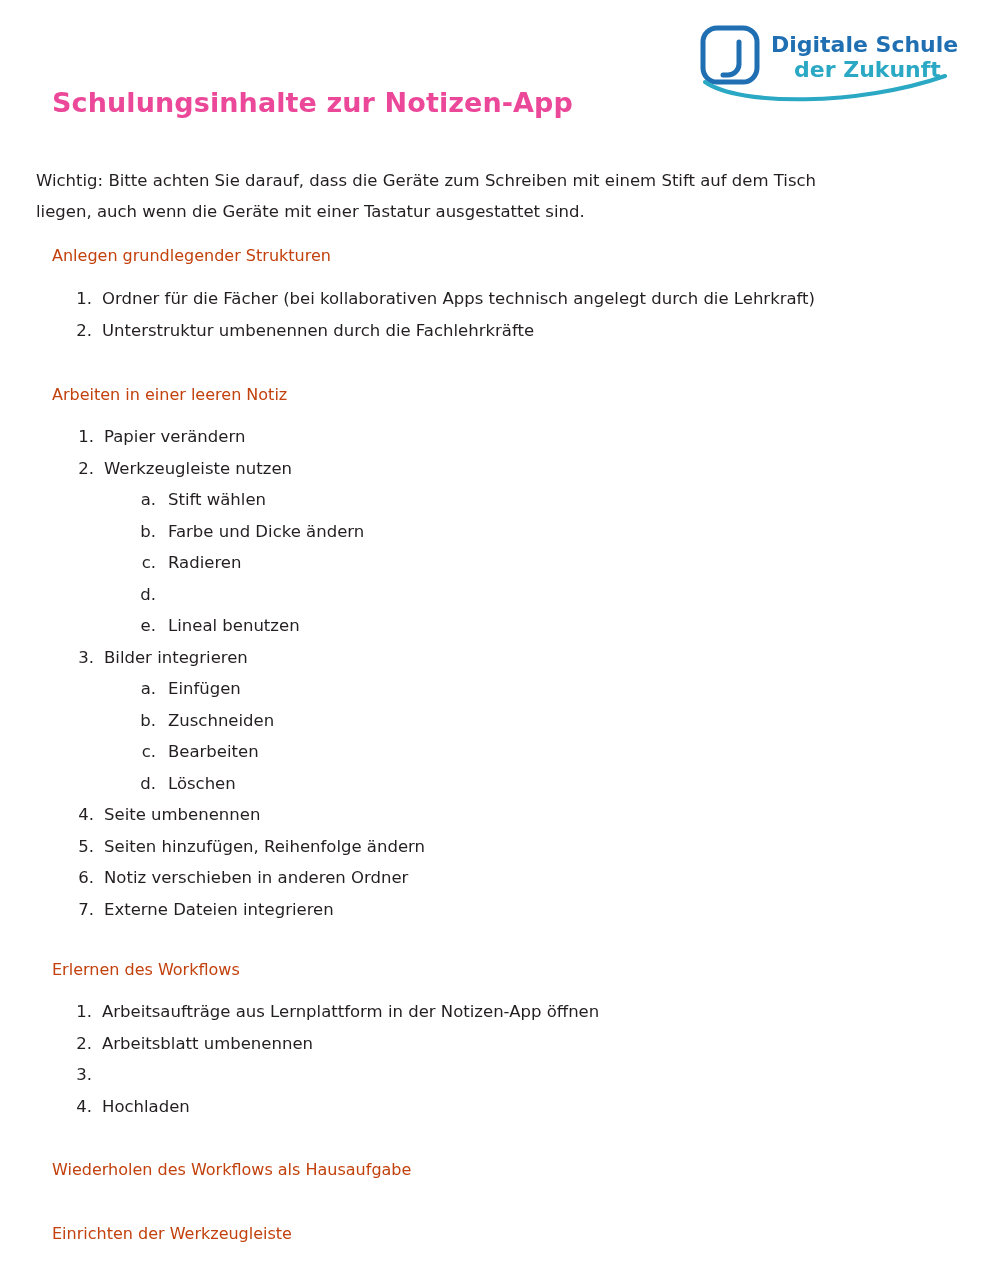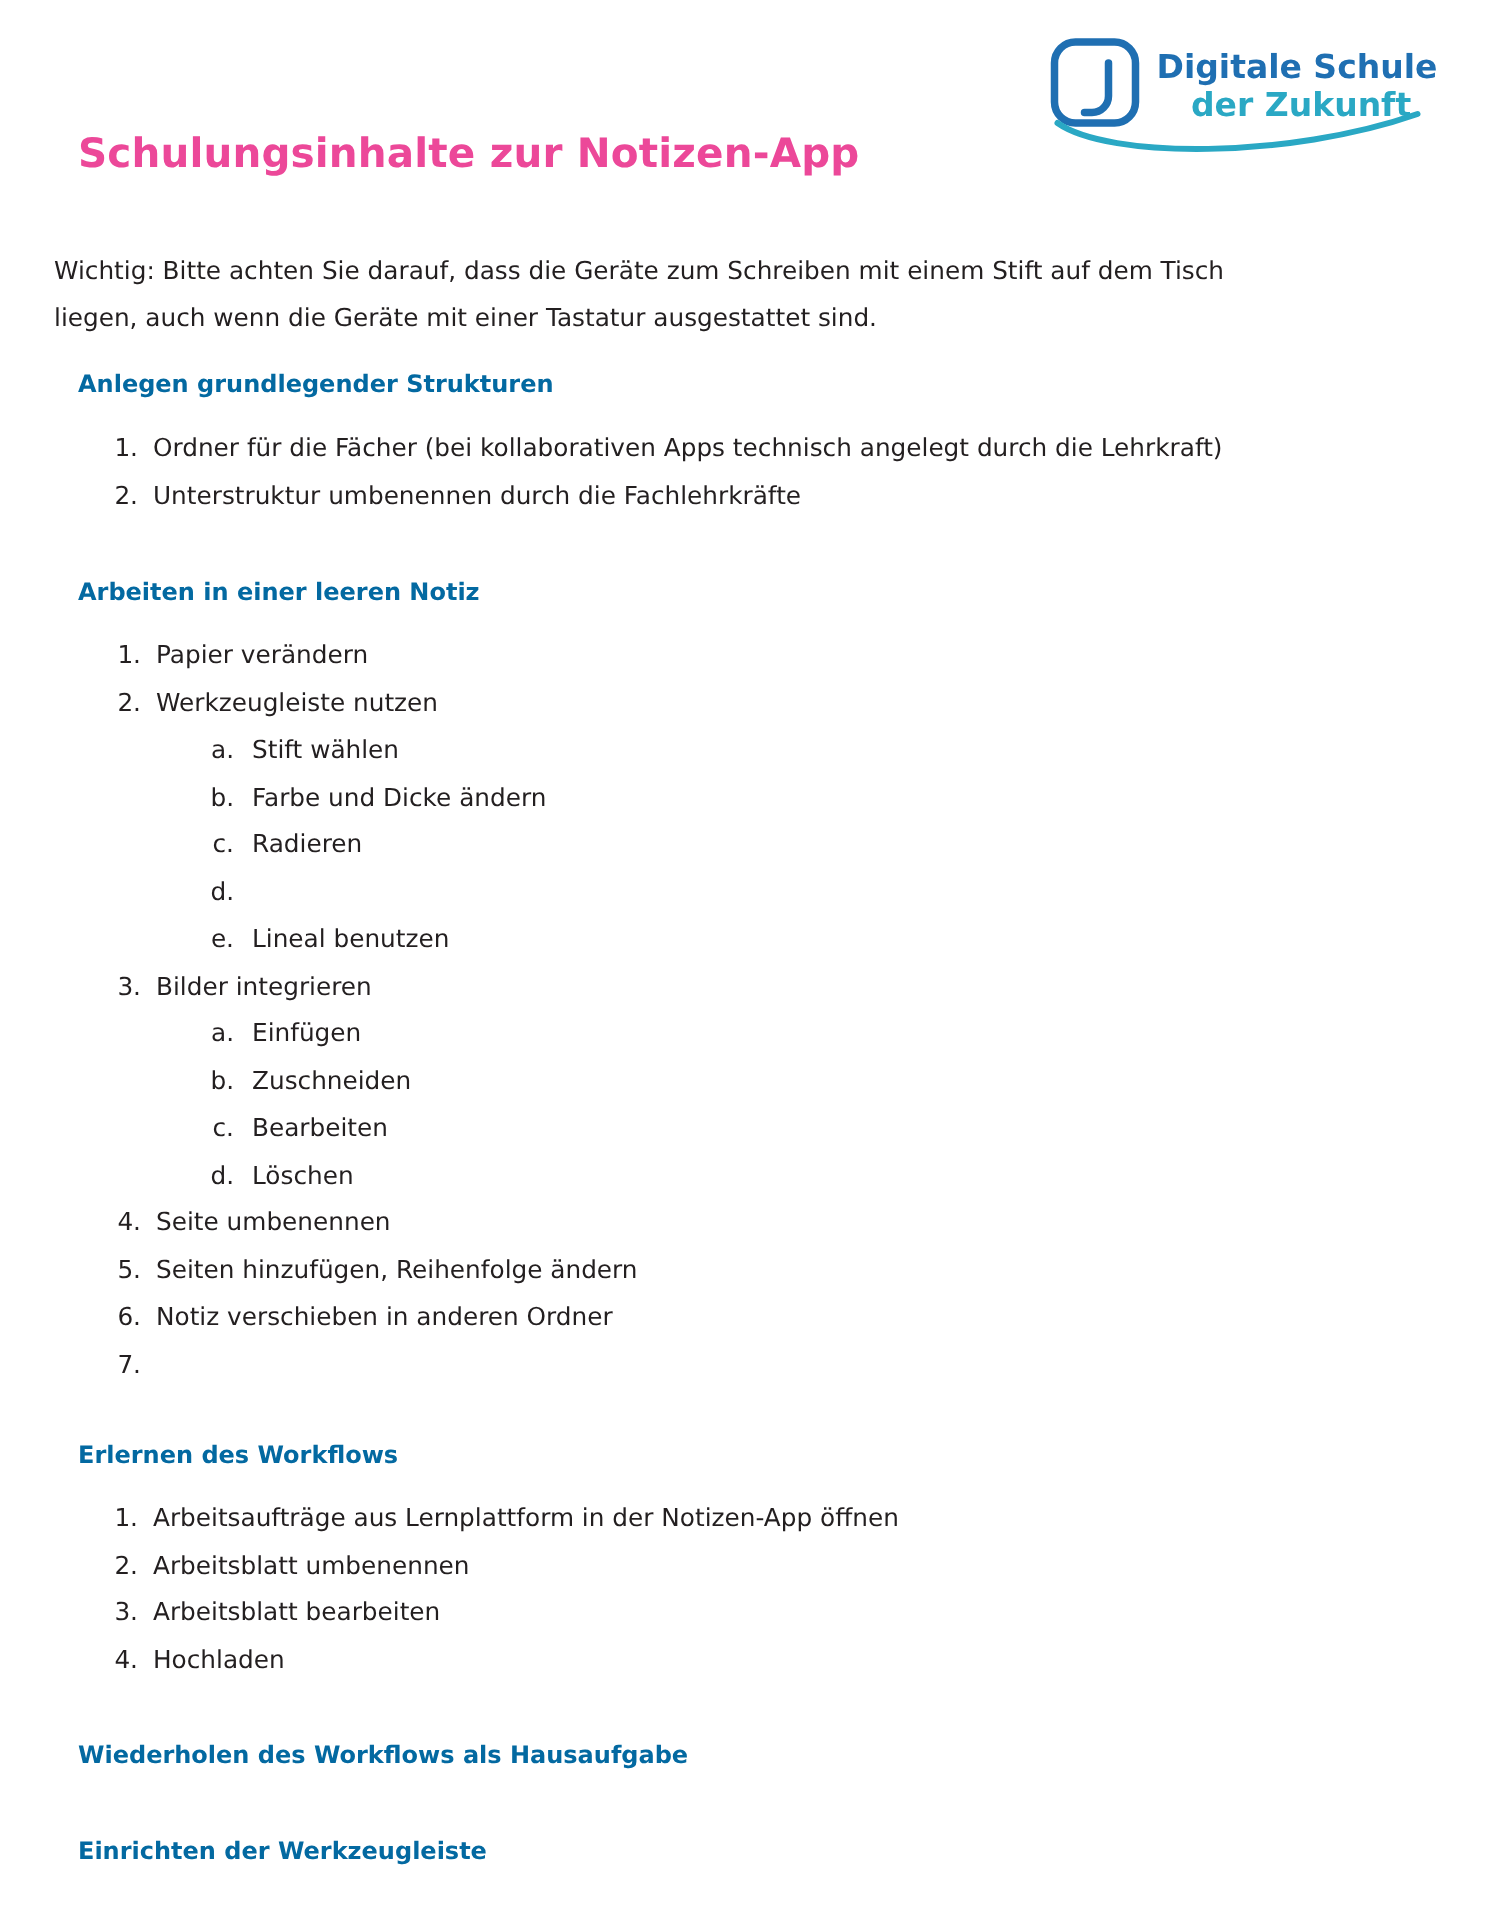--- a/index.html
+++ b/index.html
@@ -53,22 +53,22 @@
     width: 840px;
     font-size: 16.5px;
     line-height: 31px;
     color: #231f20;
   }
 
   .section-head {
     position: absolute;
     left: 52px;
     font-size: 16px;
-    font-weight: bold;
-    color: #0369a1;
+    font-weight: normal;
+    color: #c2410c;
     line-height: 1.2;
   }
 
   .list {
     position: absolute;
     left: 52px;
     font-size: 16.5px;
     line-height: 31.5px;
     color: #231f20;
   }
@@ -186,36 +186,36 @@
     <div class="li lvl1">
       <span class="marker">5.</span>
       <span class="txt">Seiten hinzufügen, Reihenfolge ändern</span>
     </div>
     <div class="li lvl1">
       <span class="marker">6.</span>
       <span class="txt">Notiz verschieben in anderen Ordner</span>
     </div>
     <div class="li lvl1">
       <span class="marker">7.</span>
+      <span class="txt">Externe Dateien integrieren</span>
     </div>
   </div>
 
   <div class="section-head" style="top:960px;">Erlernen des Workflows</div>
   <div class="list" style="top:996px;">
     <div class="li lvl1-a">
       <span class="marker">1.</span>
       <span class="txt">Arbeitsaufträge aus Lernplattform in der Notizen-App öffnen</span>
     </div>
     <div class="li lvl1-a">
       <span class="marker">2.</span>
       <span class="txt">Arbeitsblatt umbenennen</span>
     </div>
     <div class="li lvl1-a">
       <span class="marker">3.</span>
-      <span class="txt">Arbeitsblatt bearbeiten</span>
     </div>
     <div class="li lvl1-a">
       <span class="marker">4.</span>
       <span class="txt">Hochladen</span>
     </div>
   </div>
 
   <div class="section-head" style="top:1160px;">Wiederholen des Workflows als Hausaufgabe</div>
 
   <div class="section-head" style="top:1224px;">Einrichten der Werkzeugleiste</div>

